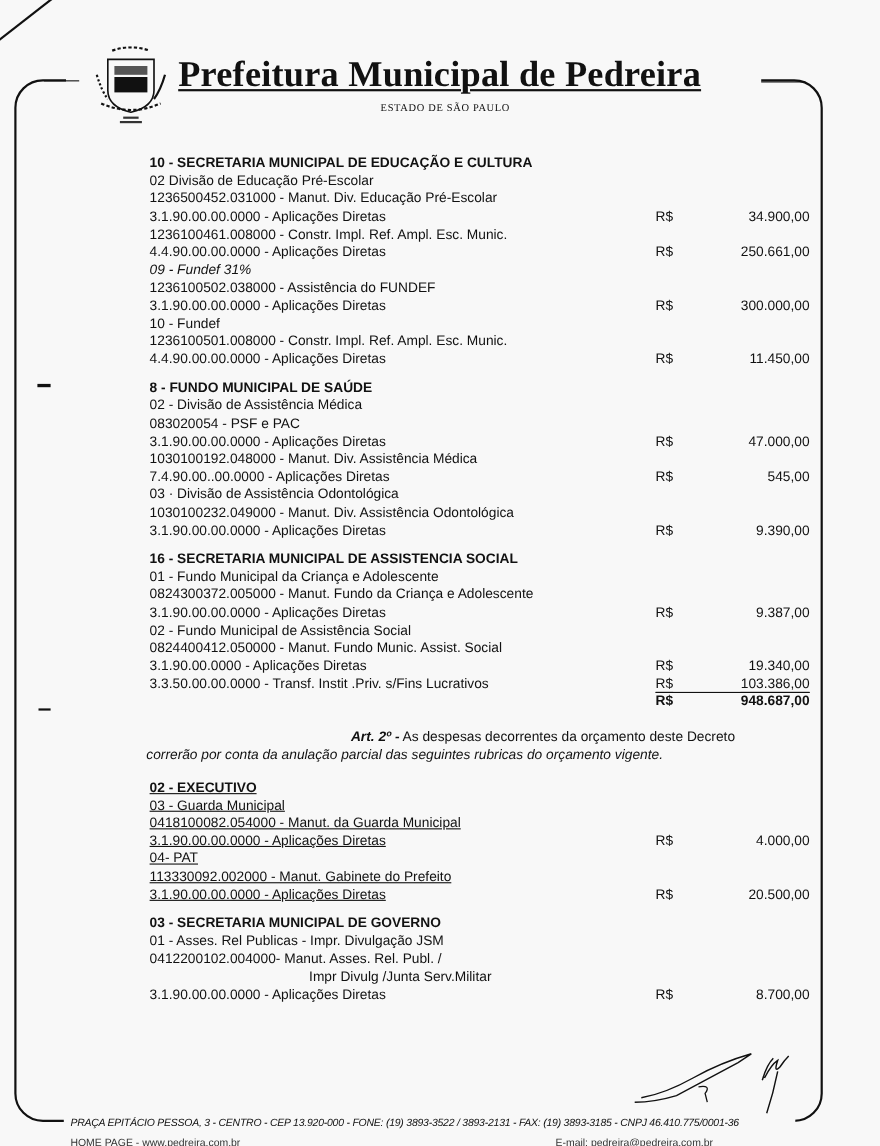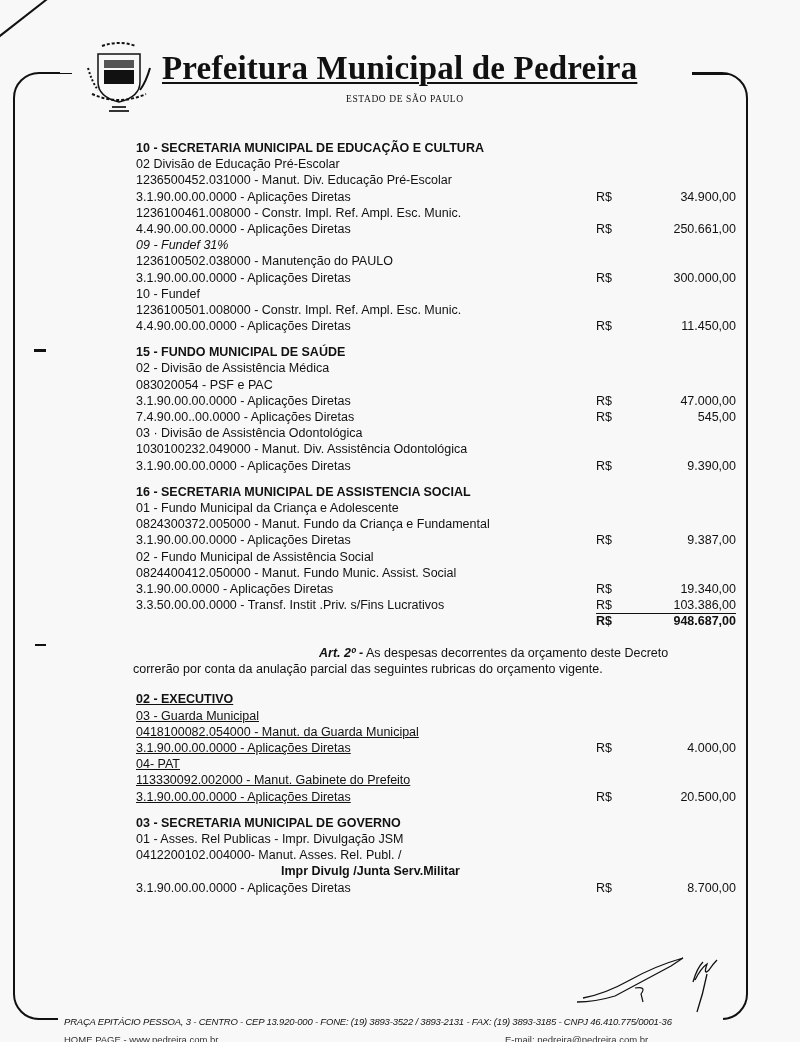--- a/index.html
+++ b/index.html
@@ -41,21 +41,21 @@
     .row { position: relative; height: 16.2px; line-height: 16.2px; white-space: nowrap; }
     .row .cur { position: absolute; left: 460px; }
     .row .amt { position: absolute; right: 0; text-align: left; }
     .bold { font-weight: bold; }
     .italic { font-style: italic; }
     .section { margin-top: 10px; }
     .section:first-child { margin-top: 0; }
     .underline-cell { border-bottom: 1px solid #111; }
     .total-row .cur, .total-row .amt { font-weight: bold; }
     .total-line { position: absolute; left: 460px; right: 0; top: 0; height: 1px; background: #111; }
-    .indent { padding-left: 145px; font-weight: bold; }
+    .indent { padding-left: 145px; }
     .art { margin-top: 16px; line-height: 16px; text-align: justify; }
     .art-first { padding-left: 183px; }
     .signature { position: absolute; left: 575px; top: 950px; width: 150px; height: 80px; }
     .footer-line {
       position: absolute; left: 64px; top: 1016px; font-size: 9.5px; white-space: nowrap;
       letter-spacing: -0.2px;
       font-style: italic;
     }
     .footer-cut {
       position: absolute; top: 1034px; font-size: 9.5px; white-space: nowrap; color: #333;
@@ -95,57 +95,58 @@
 <div class="content">
 
   <div class="section">
     <div class="row bold">10 - SECRETARIA MUNICIPAL DE EDUCAÇÃO E CULTURA</div>
     <div class="row"><span>02   Divisão de Educação Pré-Escolar</span></div>
     <div class="row"><span>1236500452.031000 - Manut. Div. Educação Pré-Escolar</span></div>
     <div class="row"><span>3.1.90.00.00.0000 - Aplicações Diretas</span><span class="cur">R$</span><span class="amt">34.900,00</span></div>
     <div class="row"><span>1236100461.008000 - Constr. Impl. Ref. Ampl. Esc. Munic.</span></div>
     <div class="row"><span>4.4.90.00.00.0000 - Aplicações Diretas</span><span class="cur">R$</span><span class="amt">250.661,00</span></div>
     <div class="row italic"><span>09 - Fundef 31%</span></div>
-    <div class="row"><span>1236100502.038000 - Manutenção do PAULO</span></div>
+    <div class="row"><span>1236100502.038000 - Assistência do FUNDEF</span></div>
     <div class="row"><span>3.1.90.00.00.0000 - Aplicações Diretas</span><span class="cur">R$</span><span class="amt">300.000,00</span></div>
     <div class="row"><span>10 - Fundef</span></div>
     <div class="row"><span>1236100501.008000 - Constr. Impl. Ref.  Ampl. Esc. Munic.</span></div>
     <div class="row"><span>4.4.90.00.00.0000 - Aplicações Diretas</span><span class="cur">R$</span><span class="amt">11.450,00</span></div>
   </div>
 
   <div class="section">
-    <div class="row bold">15 - FUNDO MUNICIPAL DE SAÚDE</div>
+    <div class="row bold">8 - FUNDO MUNICIPAL DE SAÚDE</div>
     <div class="row"><span>02 - Divisão de Assistência Médica</span></div>
     <div class="row"><span>083020054 - PSF e PAC</span></div>
     <div class="row"><span>3.1.90.00.00.0000 - Aplicações Diretas</span><span class="cur">R$</span><span class="amt">47.000,00</span></div>
+    <div class="row"><span>1030100192.048000 - Manut. Div. Assistência Médica</span></div>
     <div class="row"><span>7.4.90.00..00.0000 - Aplicações Diretas</span><span class="cur">R$</span><span class="amt">545,00</span></div>
     <div class="row"><span>03 · Divisão de Assistência Odontológica</span></div>
     <div class="row"><span>1030100232.049000 - Manut. Div. Assistência Odontológica</span></div>
     <div class="row"><span>3.1.90.00.00.0000 - Aplicações Diretas</span><span class="cur">R$</span><span class="amt">9.390,00</span></div>
   </div>
 
   <div class="section">
     <div class="row bold">16 - SECRETARIA MUNICIPAL DE ASSISTENCIA SOCIAL</div>
     <div class="row"><span>01 - Fundo Municipal da Criança e Adolescente</span></div>
-    <div class="row"><span>0824300372.005000 - Manut. Fundo da Criança e Fundamental</span></div>
+    <div class="row"><span>0824300372.005000 - Manut. Fundo da Criança e Adolescente</span></div>
     <div class="row"><span>3.1.90.00.00.0000 - Aplicações Diretas</span><span class="cur">R$</span><span class="amt">9.387,00</span></div>
     <div class="row"><span>02 - Fundo Municipal de Assistência Social</span></div>
     <div class="row"><span>0824400412.050000 - Manut. Fundo Munic. Assist. Social</span></div>
     <div class="row"><span>3.1.90.00.0000 - Aplicações Diretas</span><span class="cur">R$</span><span class="amt">19.340,00</span></div>
     <div class="row"><span>3.3.50.00.00.0000 - Transf. Instit .Priv. s/Fins Lucrativos</span><span class="cur underline-cell">R$</span><span class="amt underline-cell">103.386,00</span></div>
     <div class="row total-row">
       <div class="total-line"></div>
       <span class="cur">R$</span>
       <span class="amt">948.687,00</span>
     </div>
   </div>
 
   <div class="art">
     <div class="art-first"><span class="bold italic">Art. 2º -</span> <span>As despesas decorrentes da orçamento deste Decreto</span></div>
-    <div style="margin-left:-3px;">correrão por conta da anulação parcial das seguintes rubricas do orçamento vigente.</div>
+    <div style="margin-left:-3px;font-style:italic;">correrão por conta da anulação parcial das seguintes rubricas do orçamento vigente.</div>
   </div>
 
   <div class="section" style="margin-top:14px;text-decoration:underline;">
     <div class="row bold">02 - EXECUTIVO</div>
     <div class="row"><span>03 - Guarda Municipal</span></div>
     <div class="row"><span>0418100082.054000 - Manut. da Guarda Municipal</span></div>
     <div class="row"><span>3.1.90.00.00.0000 - Aplicações Diretas</span><span class="cur">R$</span><span class="amt">4.000,00</span></div>
     <div class="row"><span>04- PAT</span></div>
     <div class="row"><span>113330092.002000 - Manut. Gabinete do Prefeito</span></div>
     <div class="row"><span>3.1.90.00.00.0000 - Aplicações Diretas</span><span class="cur">R$</span><span class="amt">20.500,00</span></div>

